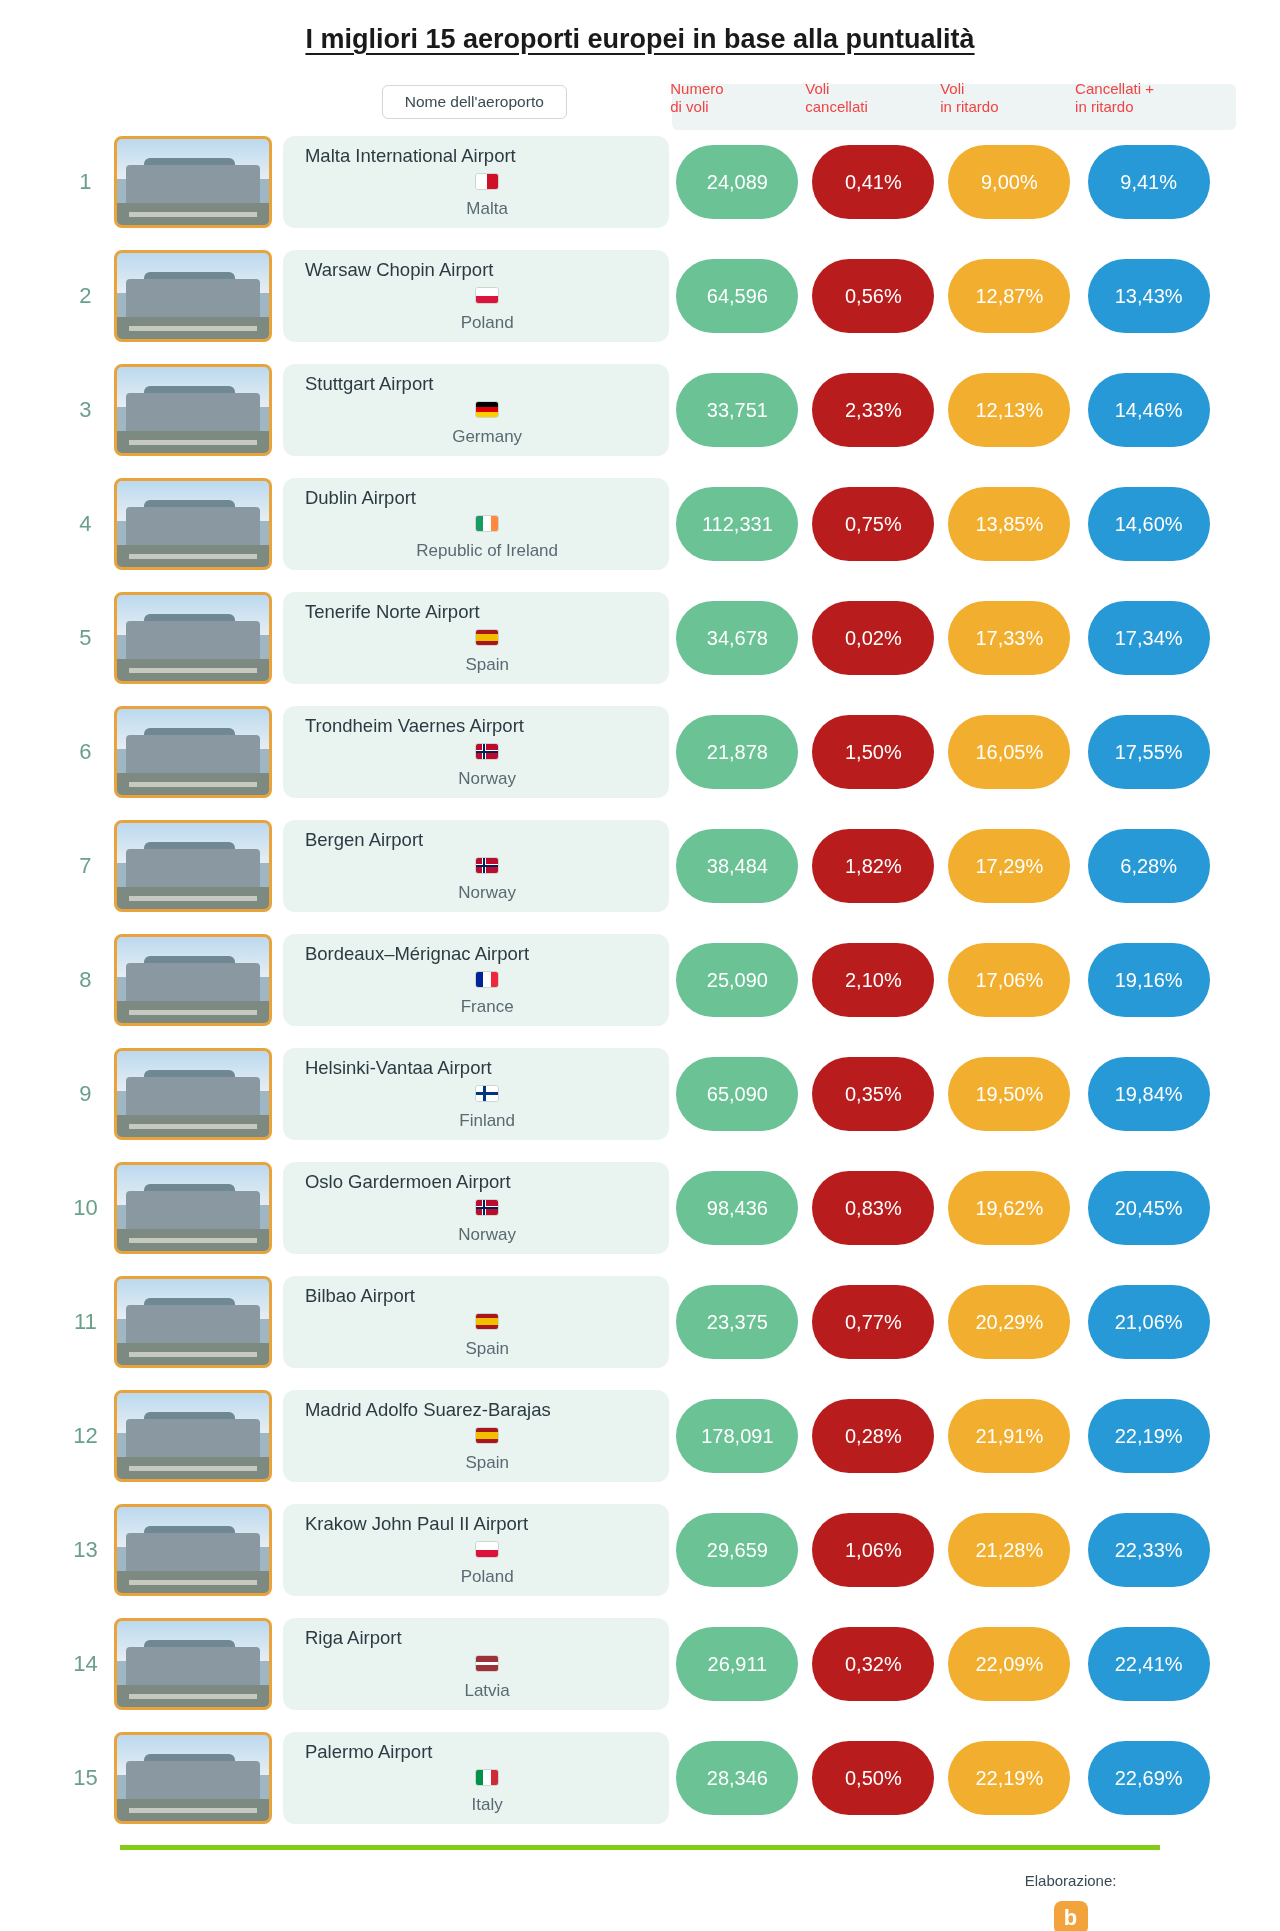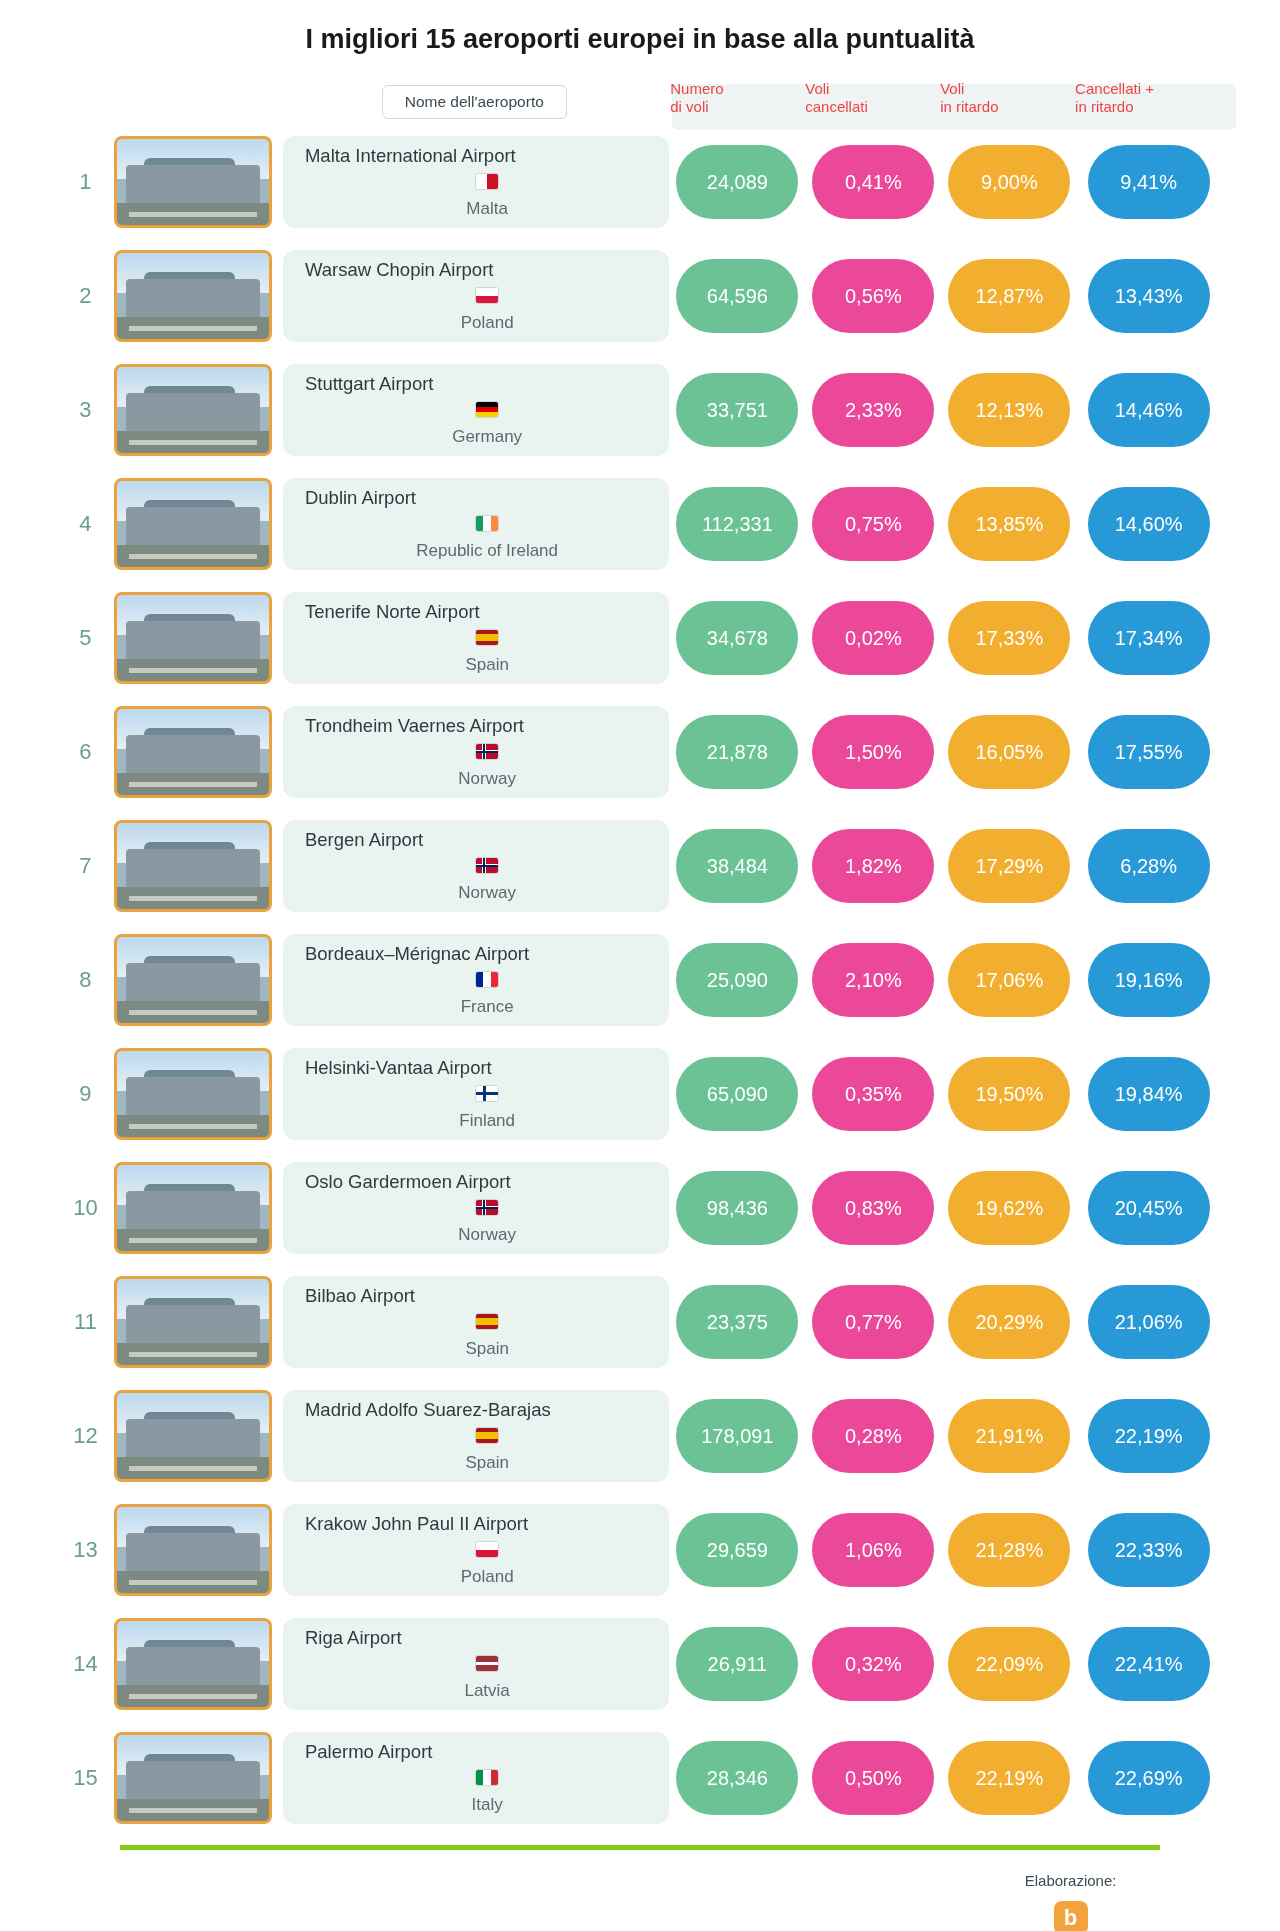--- a/index.html
+++ b/index.html
@@ -16,20 +16,21 @@
     background: #ffffff;
     padding: 0;
   }
   .title {
     text-align: center;
     font-size: 27px;
     font-weight: bold;
     color: #1a1a1a;
     padding-top: 24px;
     padding-bottom: 8px;
+    text-decoration: underline;
     text-underline-offset: 5px;
   }
   .header-row {
     display: flex;
     align-items: flex-end;
     padding: 14px 60px 6px 60px;
     height: 62px;
   }
   .h-rank { width: 52px; }
   .h-photo { width: 168px; }
@@ -162,21 +163,21 @@
     color: #fff;
     font-size: 20px;
     display: flex;
     align-items: center;
     justify-content: center;
     margin: 0 7px;
   }
   .cell { width: 136px; display: flex; justify-content: center; }
   .cell.wide { width: 146px; }
   .c-green { background: #6ac295; }
-  .c-orange { background: #ec4899; }
+  .c-orange { background: #b91c1c; }
   .c-amber { background: #f2ae2e; }
   .c-blue { background: #2699d6; }
 
   .footer {
     display: flex;
     align-items: center;
     justify-content: space-between;
     padding: 22px 60px 26px 60px;
     border-top: 5px solid #84cc16;
     margin: 10px 60px 0 60px;

